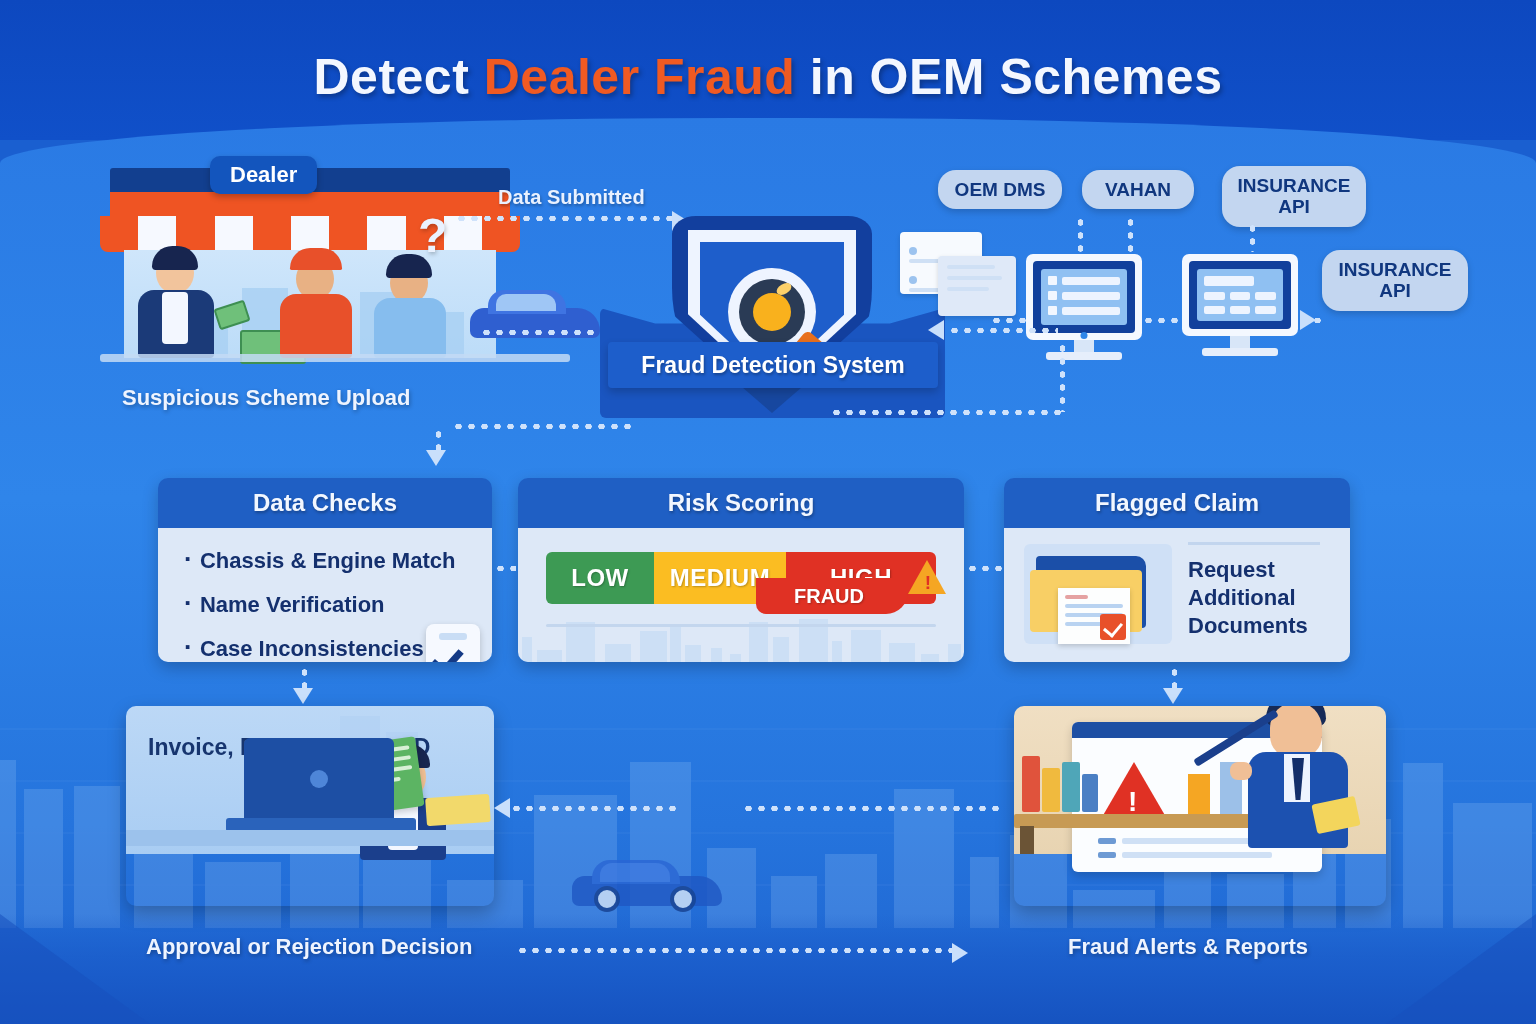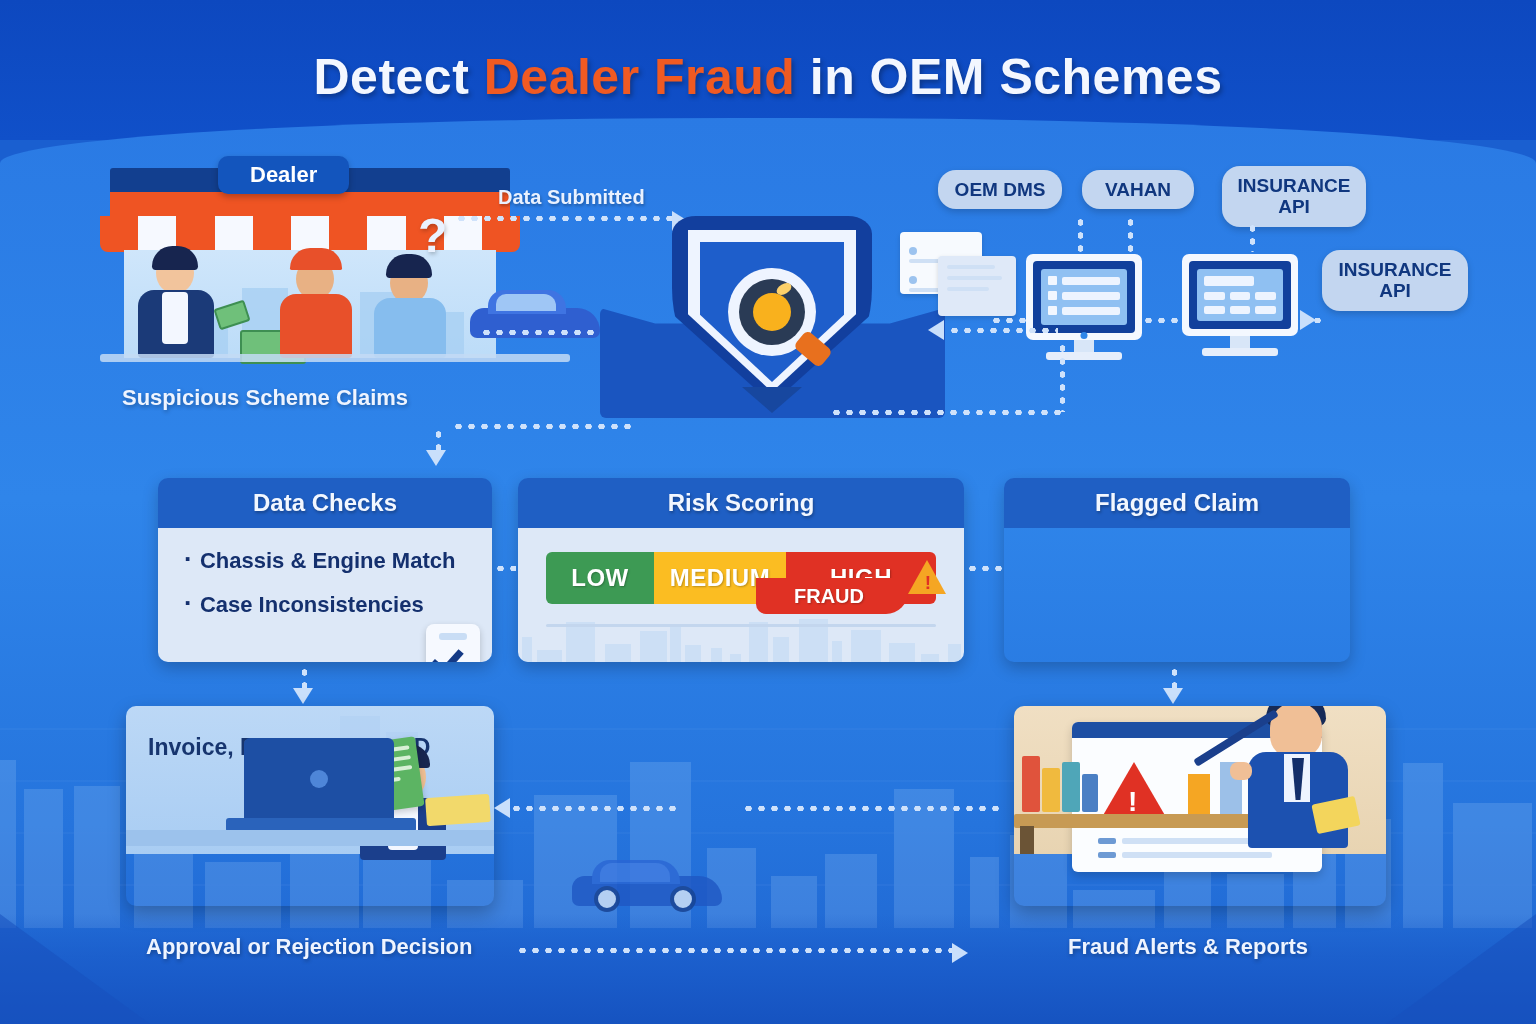--- a/index.html
+++ b/index.html
@@ -63,23 +63,23 @@
             border-radius: 0 0 8px 8px; overflow: hidden; }
   .awning i { flex: 1; height: 100%; display: block; }
   .awning i:nth-child(odd) { background: #ef5423; }
   .awning i:nth-child(even) { background: #f6f9ff; }
   .shop-window {
     position: absolute; left: 24px; top: 82px; width: 372px; height: 108px;
     background: linear-gradient(180deg, #cfe6fb 0%, #bcdcf8 100%);
   }
   .win-b { position: absolute; bottom: 0; background: #a8d0f3; opacity: .8; }
   .dealer-badge {
-    position: absolute; left: 110px; top: -12px; padding: 6px 32px;
+    position: absolute; left: 110px; top: -12px; padding: 6px 20px;
     background: #1355bd; color: #fff; font-size: 22px; font-weight: bold;
-    border-radius: 10px; box-shadow: 0 3px 6px rgba(0,0,0,.25); z-index: 6; margin-left: 8px;
+    border-radius: 10px; box-shadow: 0 3px 6px rgba(0,0,0,.25); z-index: 6;
   }
   .ground {
     position: absolute; left: 0; top: 186px; width: 470px; height: 8px;
     background: #c3daf4; border-radius: 3px; opacity: .85;
   }
   .person { position: absolute; }
   .p-head { position: absolute; border-radius: 50%; }
   .p-body { position: absolute; border-radius: 16px 16px 4px 4px; }
   .money {
     position: absolute; background: #6fc07a; border: 2px solid #3e8f52; border-radius: 3px;
@@ -451,40 +451,43 @@
     <div class="qmark">?</div>
 
     <div class="car-top">
       <div class="car-body"></div>
         <div class="car-cab"></div>
         <div class="car-glass"></div>
     </div>
     <div class="ground"></div>
   </div>
 
-  <div class="cap" style="left:122px;top:385px">Suspicious Scheme Claims</div>
+  <div class="cap" style="left:122px;top:385px">Suspicious Scheme Upload</div>
 
   <div class="flow-label" style="left:498px;top:186px">Data Submitted</div>
   <div class="dotline" style="left:455px;top:216px;width:220px"></div>
   <div class="arrowhead ah-right" style="left:672px;top:211px"></div>
 
   <div class="dotline" style="left:480px;top:330px;width:130px"></div>
   <div class="arrowhead ah-right" style="left:608px;top:325px"></div>
 
   <div class="shield-wrap">
     <div class="ribbon-back"></div>
     <div class="shield-o"></div>
     <div class="shield-m"></div>
     <div class="shield-i"></div>
     <div class="lens-ring"></div>
     <div class="lens-dark"></div>
     <div class="lens-core"></div>
     <div class="lens-flare"></div>
     <div class="lens-handle"></div>
     <div class="ribbon-tail"></div>
+    <div class="ribbon">
+      <span>Fraud Detection System</span>
+    </div>
   </div>
 
   <div class="doc-card" style="left:900px;top:232px;width:82px;height:62px">
     <div><span class="doc-bullet"></span></div>
     <div class="doc-ln" style="width:100%"></div>
     <div><span class="doc-bullet"></span></div>
     <div class="doc-ln" style="width:100%"></div>
   </div>
   <div class="doc-card" style="left:938px;top:256px;width:78px;height:60px;background:#dfe9f8">
     <div class="doc-ln" style="width:80%"></div>
@@ -556,20 +559,21 @@
 
   <div class="dotline" style="left:452px;top:424px;width:180px"></div>
   <div class="dotline v" style="left:436px;top:428px;height:24px"></div>
   <div class="arrowhead ah-down" style="left:426px;top:450px"></div>
 
   <div class="panel" style="left:158px;top:478px;width:334px;height:184px">
     <div class="panel-hd">Data Checks</div>
     <div class="panel-bd">
       <ul class="checklist">
         <li>Chassis &amp; Engine Match</li>
+        <li>Name Verification</li>
         <li>Case Inconsistencies</li>
       </ul>
       <div class="check-badge">
         <div class="check-tab"></div>
           <div class="check-mark"></div>
       </div>
     </div>
   </div>
 
   <div class="panel" style="left:518px;top:478px;width:446px;height:184px">
@@ -601,20 +605,35 @@
       </div>
       <div class="high-tag">FRAUD</div>
       <div class="warn-tri"></div>
       <div class="warn-ex">!</div>
       <div class="meter-base"></div>
     </div>
   </div>
 
   <div class="panel" style="left:1004px;top:478px;width:346px;height:184px">
     <div class="panel-hd">Flagged Claim</div>
+    <div class="panel-bd">
+      <div class="folder-box">
+        <div class="fld-back"></div>
+        <div class="fld-front2"></div>
+        <div class="fld-paper">
+          <div class="fp-ln" style="width:40%;background:#e5a2a2"></div>
+          <div class="fp-ln"></div>
+            <div class="fp-ln"></div>
+            <div class="fp-ln" style="width:70%"></div>
+          <div class="fp-chk"></div>
+        </div>
+      </div>
+      <div class="flag-rule"></div>
+      <div class="flag-text">Request Additional Documents</div>
+    </div>
   </div>
 
   <div class="dotline" style="left:494px;top:566px;width:22px"></div>
   <div class="dotline" style="left:966px;top:566px;width:36px"></div>
 
   <div class="dotline v" style="left:302px;top:666px;height:24px"></div>
   <div class="arrowhead ah-down" style="left:293px;top:688px"></div>
   <div class="dotline v" style="left:1172px;top:666px;height:24px"></div>
   <div class="arrowhead ah-down" style="left:1163px;top:688px"></div>
 

